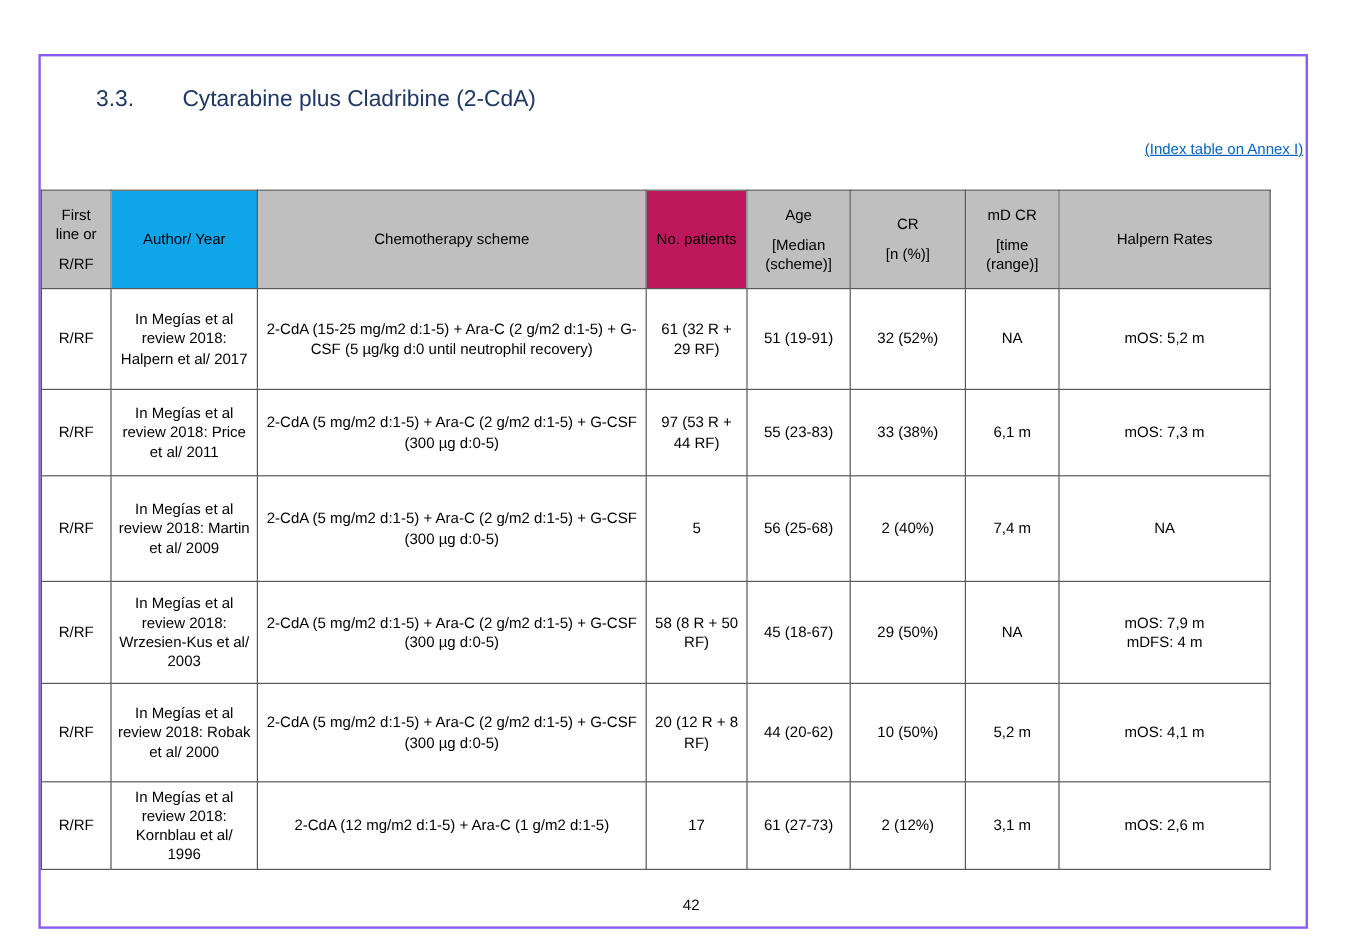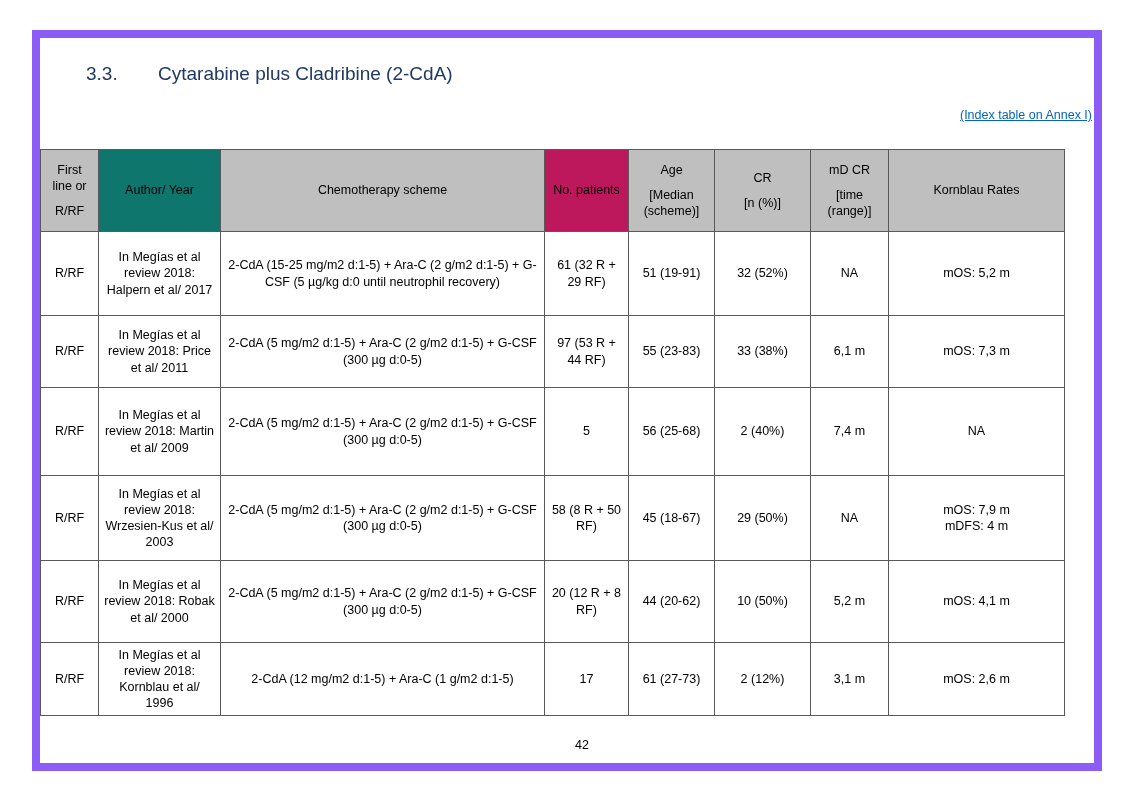--- a/index.html
+++ b/index.html
@@ -12,24 +12,24 @@
   .canvas {
     position: relative;
     width: 1122px;
     height: 793px;
     background: #ffffff;
     overflow: hidden;
   }
   .page-frame {
     position: absolute;
     left: 32px;
-    top: 30px;
+    top: 45px;
     width: 1054px;
     height: 725px;
-    border: 8px solid #8b5cf6;
+    border: 2px solid #8b5cf6;
     background: #ffffff;
   }
   .title-row {
     margin-top: 24px;
     margin-left: 46px;
     font-size: 19px;
     line-height: 23px;
     color: #1F3864;
     white-space: nowrap;
   }
@@ -115,21 +115,21 @@
           <col style="width:96px">
           <col style="width:78px">
           <col style="width:176px">
       </colgroup>
       <thead>
         <tr>
             <th style="background: rgb(191, 191, 191);">
               <div class="hdr-top">First line or</div>
               <div class="hdr-bottom">R/RF</div>
             </th>
-            <th style="background: #0f766e;">
+            <th style="background: #0ea5e9;">
               <div class="hdr-top">Author/ Year</div>
             </th>
             <th style="background: rgb(191, 191, 191);">
               <div class="hdr-top">Chemotherapy scheme</div>
             </th>
             <th style="background: #be185d;">
               <div class="hdr-top">No. patients</div>
             </th>
             <th style="background: rgb(191, 191, 191);">
               <div class="hdr-top">Age</div>
@@ -137,21 +137,21 @@
             </th>
             <th style="background: rgb(191, 191, 191);">
               <div class="hdr-top">CR</div>
               <div class="hdr-bottom">[n (%)]</div>
             </th>
             <th style="background: rgb(191, 191, 191);">
               <div class="hdr-top">mD CR</div>
               <div class="hdr-bottom">[time (range)]</div>
             </th>
             <th style="background: rgb(191, 191, 191);">
-              <div class="hdr-top">Kornblau Rates</div>
+              <div class="hdr-top">Halpern Rates</div>
             </th>
           </tr>
       </thead>
       <tbody>
           <tr>
             <td>R/RF</td>
             <td>In Megías et al review 2018: Halpern et al/ 2017</td>
             <td>2-CdA (15-25 mg/m2 d:1-5) + Ara-C (2 g/m2 d:1-5) + G-CSF (5 µg/kg d:0 until neutrophil recovery)</td>
             <td>61 (32 R + 29 RF)</td>
             <td>51 (19-91)</td>

